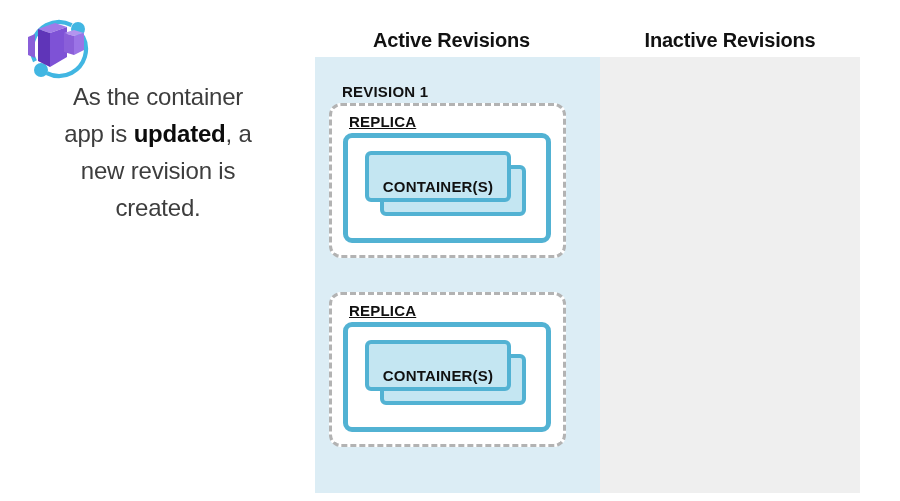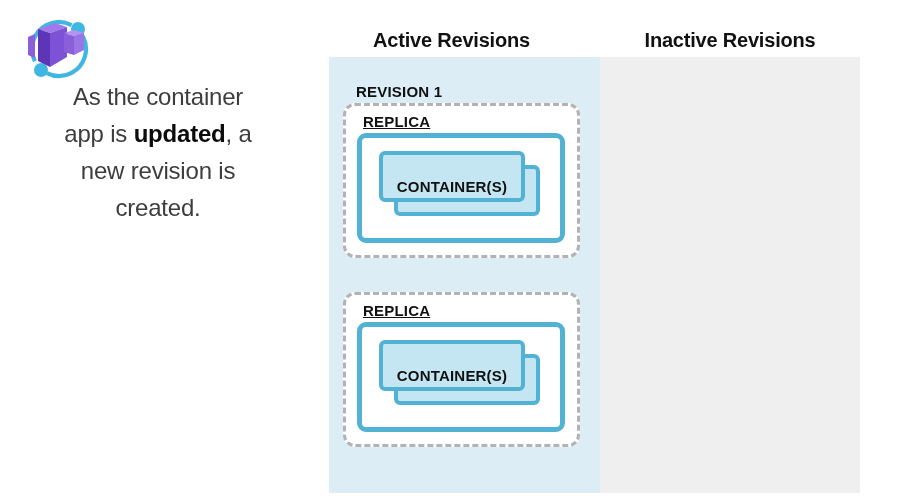--- a/index.html
+++ b/index.html
@@ -22,21 +22,21 @@
     text-align:center;font-size:24px;line-height:37px;color:var(--text-dark);
     font-weight:400;letter-spacing:-0.2px;}
   .intro strong{color:#0c0c0c;font-weight:700;}
 
   .col-header{position:absolute;top:26px;margin:0;height:28px;line-height:28px;
     text-align:center;font-size:20px;font-weight:700;color:var(--text-black);letter-spacing:-0.2px;}
   .active-header{left:315px;width:273px;}
   .inactive-header{left:600px;width:260px;}
 
   .panel{position:absolute;top:57px;height:436px;}
-  .active-panel{left:329px;width:319px;background:var(--active-panel);}
+  .active-panel{left:315px;width:319px;background:var(--active-panel);}
   .inactive-panel{left:600px;width:260px;background:var(--inactive-panel);}
 
   .revision-group{position:absolute;left:14px;width:241px;}
   .revision-group.g1{top:26px;}
   .revision-group.g2{top:235px;}
 
   .rev-label{margin:0 0 3px 13px;font-size:15px;font-weight:700;color:var(--text-black);letter-spacing:0.2px;}
 
   .dashed-box{position:relative;box-sizing:border-box;width:237px;height:155px;
     background:#ffffff;border:3px dashed var(--dashed-border);border-radius:12px;}

